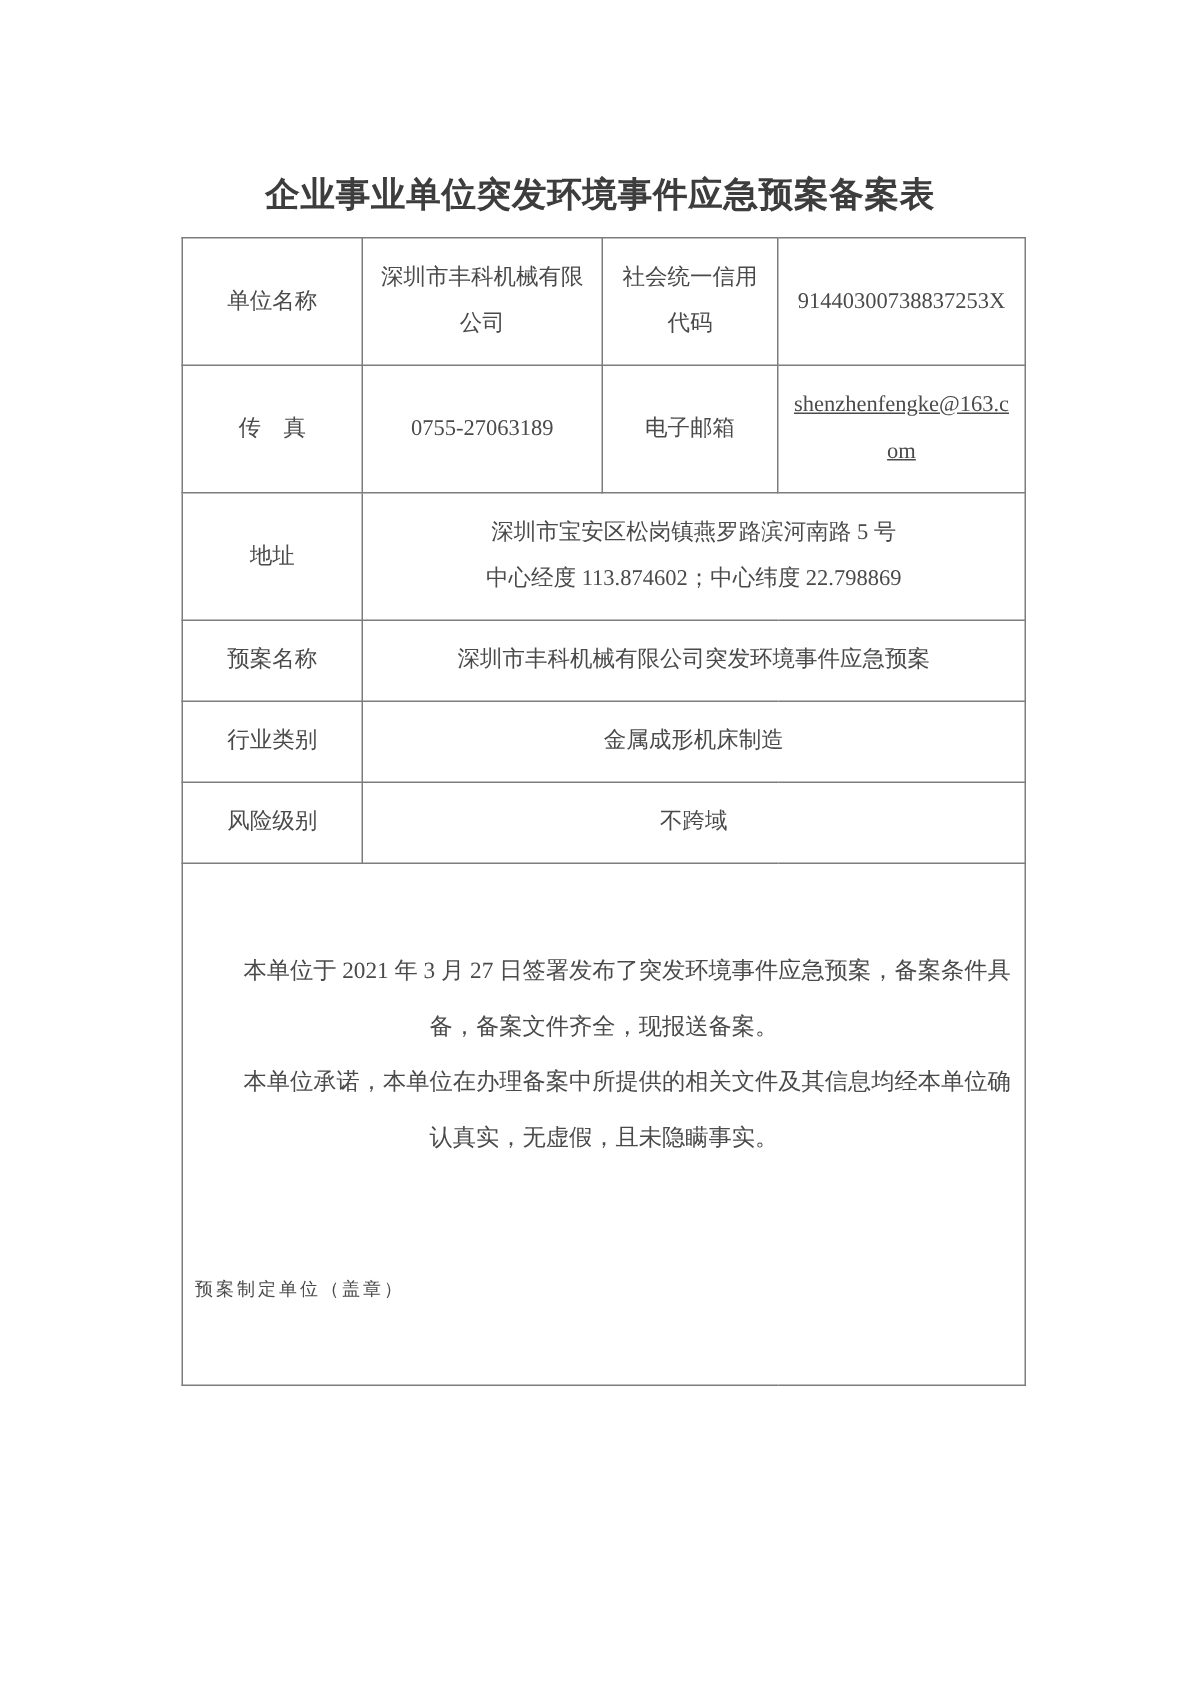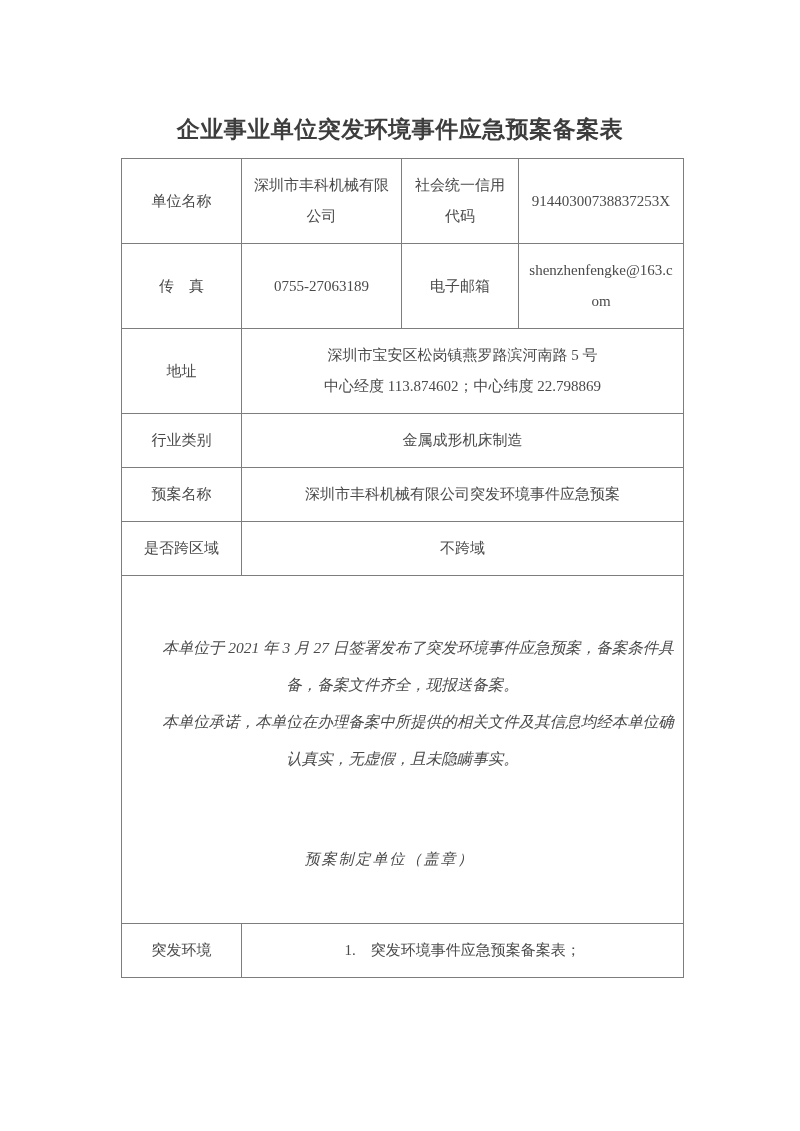--- a/index.html
+++ b/index.html
@@ -40,45 +40,45 @@
     text-align: center;
     vertical-align: middle;
     padding: 11px 8px;
     line-height: 31px;
     overflow: hidden;
   }
   .row-unit      { height: 70px; }
   .row-slim      { height: 39px; }
   .row-fax       { height: 62px; }
   .row-addr      { height: 76px; }
-  .row-stmt      { height: 348px; font-style: italic; }
+  .row-stmt      { height: 348px; }
   .row-signer    { height: 40px; }
   .row-attach    { height: 37px; }
 
   td.addr-cell { line-height: 38px; }
-  td.email-cell { word-break: break-all; padding: 0 16px; line-height: 31px; }
+  td.email-cell { word-break: break-all; padding: 0 16px; line-height: 31px; text-decoration: underline; }
   td.left-cell { text-align: left; padding-left: 9px; }
   td.attach-val { text-align: left; padding-left: 14px; }
 
   td.stmt-cell {
     text-align: left;
     vertical-align: top;
     padding: 11px 14px 0 14px;
   }
   .stmt-cell p {
     margin: 0;
     text-indent: 2em;
     line-height: 37px;
     font-size: 15.5px;
   }
   .seal-line {
     margin-top: 70px;
-    text-align: center;
+    text-align: left;
     padding-right: 26px;
-    font-size: 15px;
+    font-size: 12px;
     letter-spacing: 2px;
     line-height: 24px;
   }
 </style>
 </head>
 <body>
 
 <div class="page">
 
   <h1 class="doc-title">企业事业单位突发环境事件应急预案备案表</h1>
@@ -110,44 +110,40 @@
 
     <tr class="row-addr">
       <td>地址</td>
       <td class="addr-cell" colspan="3">
         <span>深圳市宝安区松岗镇燕罗路滨河南路 5 号</span><br>
         <span>中心经度 113.874602；中心纬度 22.798869</span>
       </td>
     </tr>
 
     <tr class="row-slim">
+      <td>预案名称</td>
+      <td colspan="3">深圳市丰科机械有限公司突发环境事件应急预案</td>
+    </tr>
+
+    <tr class="row-slim">
       <td>行业类别</td>
       <td colspan="3">金属成形机床制造</td>
     </tr>
 
-    <tr class="row-slim">
-      <td>预案名称</td>
-      <td colspan="3">深圳市丰科机械有限公司突发环境事件应急预案</td>
-    </tr>
-
 
     <tr class="row-slim">
-      <td>是否跨区域</td>
+      <td>风险级别</td>
       <td colspan="3">不跨域</td>
     </tr>
 
     <tr class="row-stmt">
       <td class="stmt-cell" colspan="4">
         <p>本单位于 2021 年 3 月 27 日签署发布了突发环境事件应急预案，备案条件具备，备案文件齐全，现报送备案。</p>
         <p>本单位承诺，本单位在办理备案中所提供的相关文件及其信息均经本单位确认真实，无虚假，且未隐瞒事实。</p>
         <div class="seal-line">预案制定单位（盖章）</div>
       </td>
     </tr>
 
 
-    <tr class="row-attach">
-      <td>突发环境</td>
-      <td class="attach-val" colspan="3">1.　突发环境事件应急预案备案表；</td>
-    </tr>
 
   </tbody>
     </table>
 </div>
 
 </body></html>

